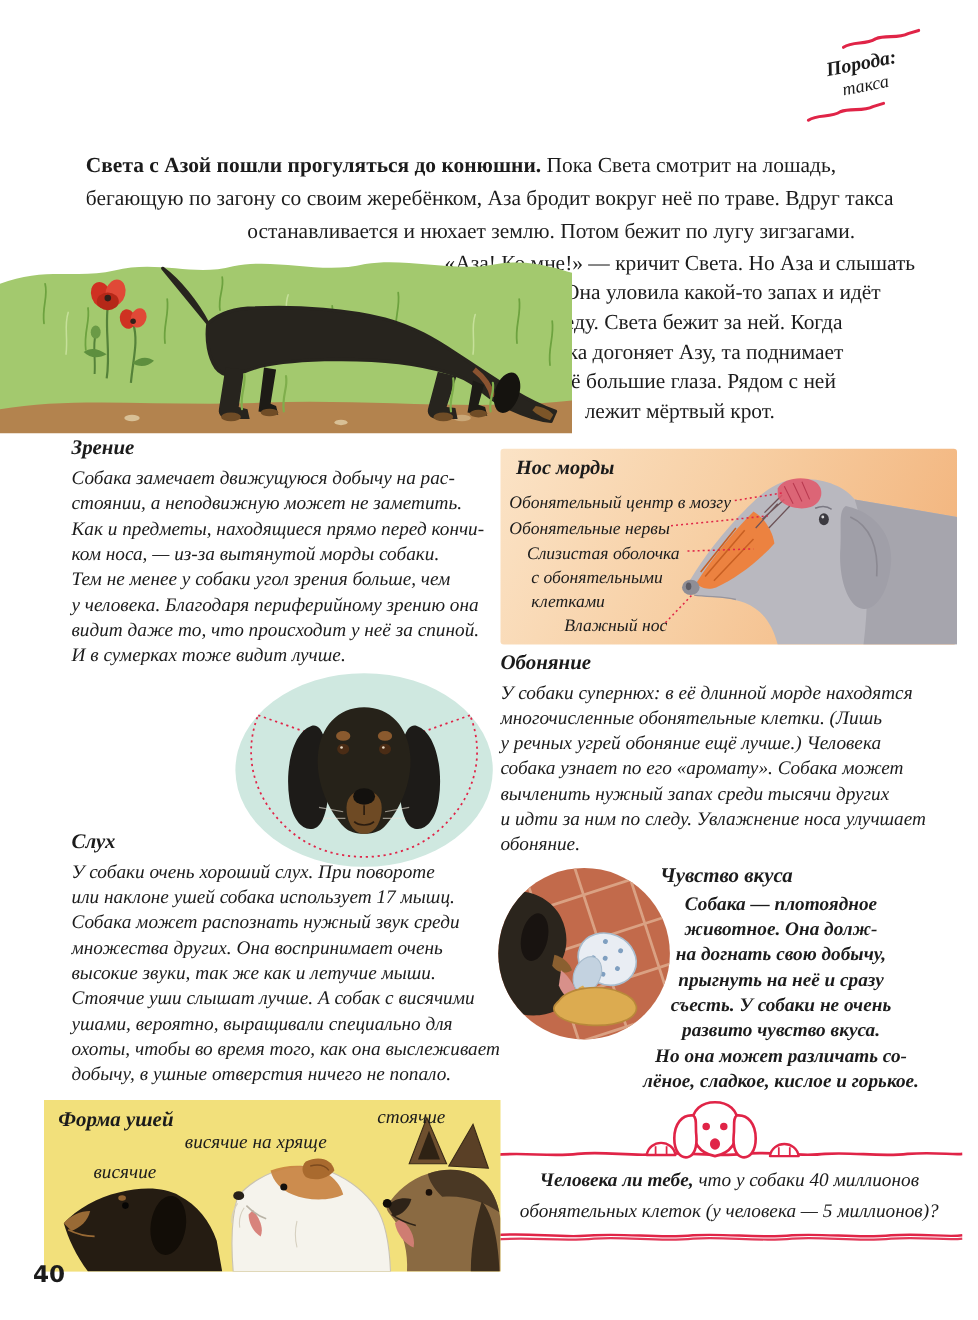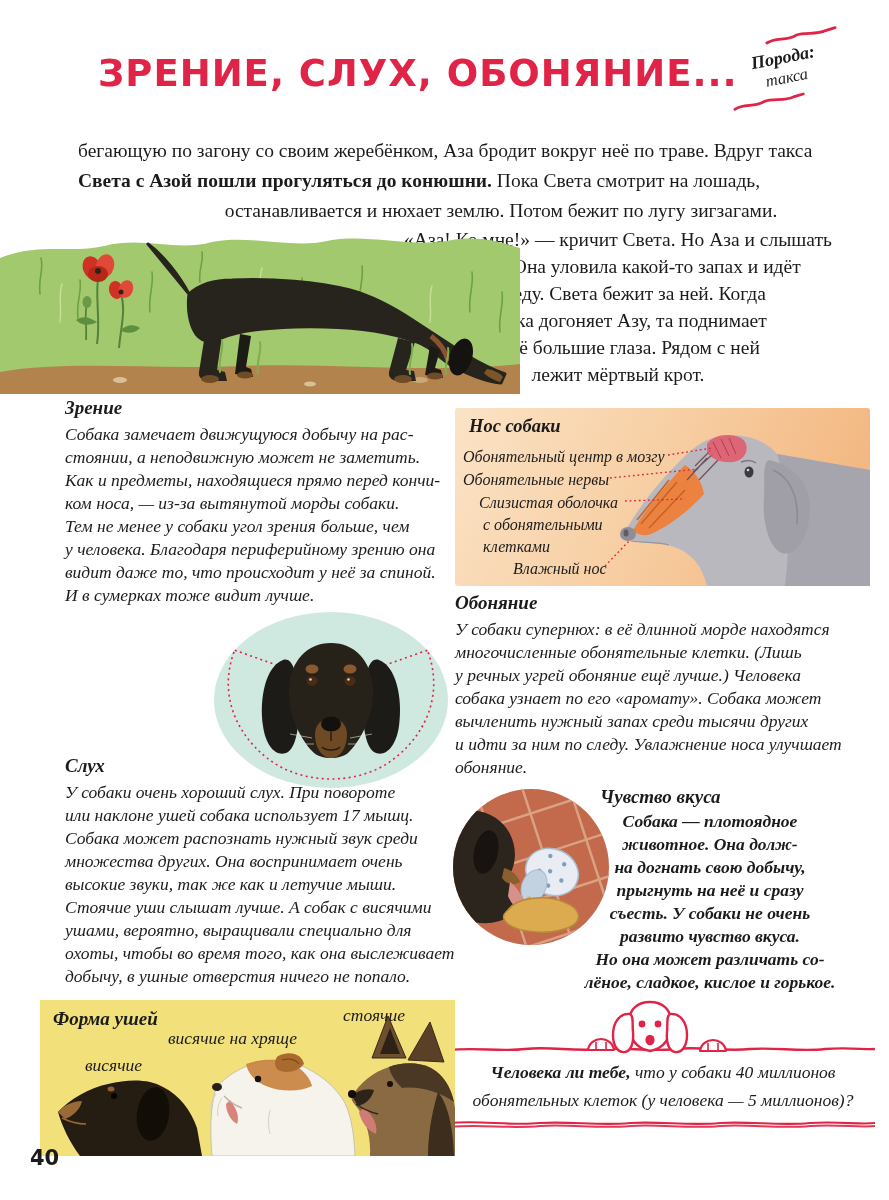--- a/index.html
+++ b/index.html
@@ -52,36 +52,35 @@
   .lbl-erect{left:303px;top:5px;}
   
   .pgnum{position:absolute;left:30px;top:1146px;font-family:"DejaVu Sans",sans-serif;
          font-weight:bold;font-size:21px;}
 </style>
 </head>
 <body>
 
 <div class="page">
 
-  <h1 class="title">ЗРЕНИЕ, СЛУХ, ОБОНЯНИЕ...</h1>
 
   <div class="breed">
     <svg class="sq-top" width="74" height="10" viewBox="0 0 74 10">
       <path d="M2,6 C12,2 22,8 32,4 C42,2 52,8 62,5 L72,4" stroke="var(--accent)" stroke-width="2.8" fill="none" stroke-linecap="round"></path>
     </svg>
     <div class="lbl">Порода:</div>
     <div class="val">такса</div>
     <svg class="sq-bot" width="74" height="10" viewBox="0 0 74 10">
       <path d="M2,6 C12,2 22,8 32,4 C42,2 52,8 62,5 L72,4" stroke="var(--accent)" stroke-width="2.8" fill="none" stroke-linecap="round"></path>
     </svg>
   </div>
 
   <div class="intro">
+    <div><span class="b">Света с Азой пошли прогуляться до конюшни.</span><span> Пока Света смотрит на лошадь,</span></div>
     <div>бегающую по загону со своим жеребёнком, Аза бродит вокруг неё по траве. Вдруг такса</div>
-    <div><span class="b">Света с Азой пошли прогуляться до конюшни.</span><span> Пока Света смотрит на лошадь,</span></div>
     <div class="c">останавливается и нюхает землю. Потом бежит по лугу зигзагами.</div>
   </div>
   <div class="intro-wrap">«Аза! Ко мне!» — кричит Света. Но Аза и слышать
 не хочет. Она уловила какой-то запах и идёт
 по следу. Света бежит за ней. Когда
 девочка догоняет Азу, та поднимает
 на неё большие глаза. Рядом с ней
 лежит мёртвый крот.</div>
 
   <svg class="abs" style="left:0;top:222px" width="520" height="172" viewBox="0 0 520 172">
@@ -211,21 +210,21 @@
           <path d="M170,93 L230,91"></path>
           <path d="M150,158 L174,133"></path>
       </g>
       <text class="nlab" x="8" y="54">Обонятельный центр в мозгу</text>
       <text class="nlab" x="8" y="77">Обонятельные нервы</text>
       <text class="nlab" x="24" y="100">Слизистая оболочка</text>
       <text class="nlab" x="28" y="122">с обонятельными</text>
       <text class="nlab" x="28" y="144">клетками</text>
       <text class="nlab" x="58" y="166">Влажный нос</text>
     </svg>
-    <div class="nose-title">Нос собаки</div>
+    <div class="nose-title">Нос морды</div>
   </div>
 
   <h2 class="sec-h" style="left:455px;top:592px">Обоняние</h2>
   <div class="body-txt" style="left:455px;top:618px;width:418px">У собаки супернюх: в её длинной морде находятся
 многочисленные обонятельные клетки. (Лишь
 у речных угрей обоняние ещё лучше.) Человека
 собака узнает по его «аромату». Собака может
 вычленить нужный запах среди тысячи других
 и идти за ним по следу. Увлажнение носа улучшает
 обоняние.</div>

